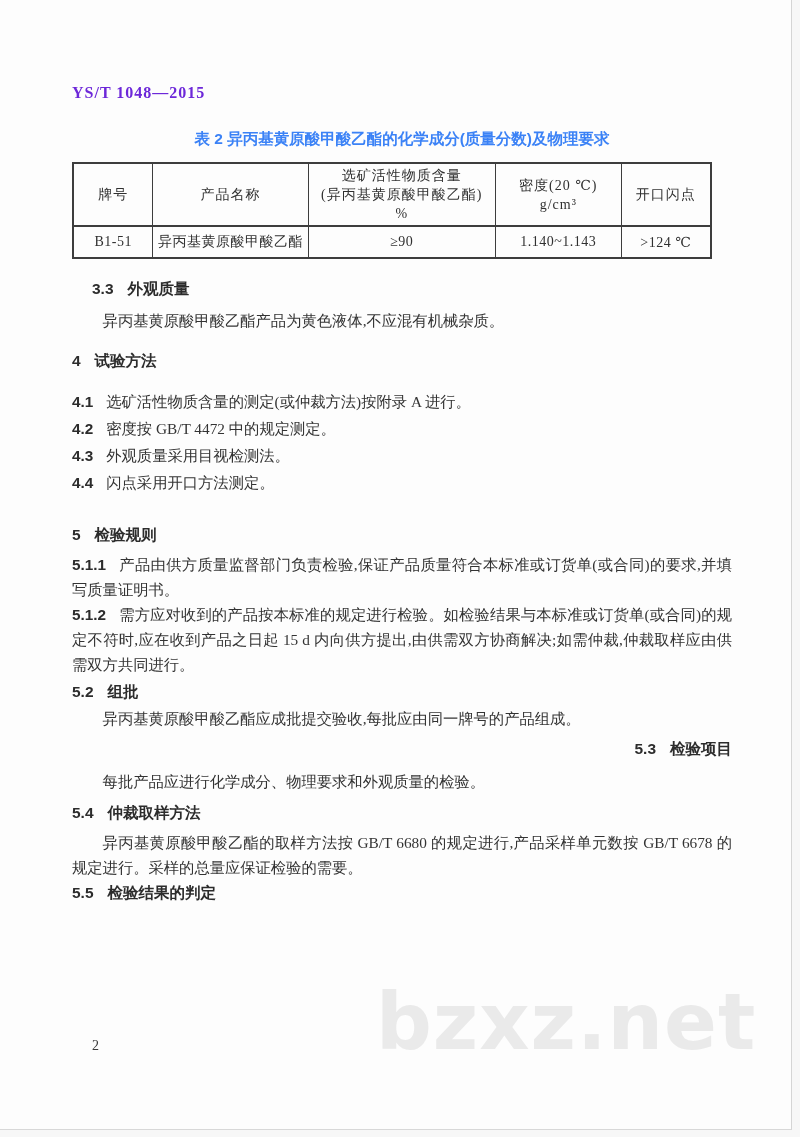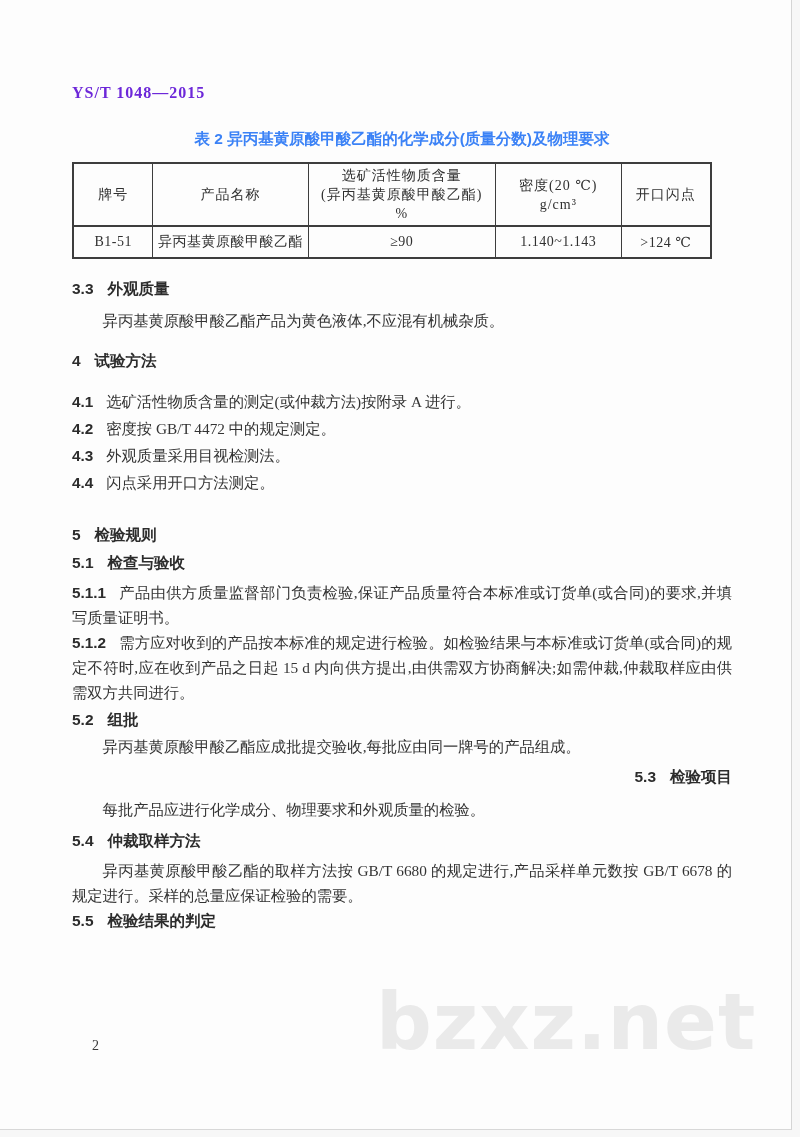--- a/index.html
+++ b/index.html
@@ -62,21 +62,21 @@
   .para, .clause {
     font-size:15.3px; line-height:25px;
     text-align:justify; color:#333;
   }
   .para { text-indent:2em; }
   .clause .cnum {
     font-family:"Liberation Sans","DejaVu Sans",sans-serif;
     font-weight:bold; margin-right:0.85em; color:#2c2c2c;
   }
   
-  .mt-h33 { margin-top:19px; }
+  .mt-h33 { margin-top:19px;margin-left:20px; }
   .mt-p33 { margin-top:9px; }
   .mt-h4  { margin-top:17px; }
   .mt-c41 { margin-top:18px; }
   .mt-c42, .mt-c43, .mt-c44 { margin-top:2px; }
   .mt-h5  { margin-top:29px; }
   .mt-h51 { margin-top:7px; }
   .mt-c511{ margin-top:7px; }
   .mt-c512{ margin-top:0; }
   .mt-h52 { margin-top:4px; }
   .mt-p52 { margin-top:4px; }
@@ -157,23 +157,20 @@
     <p class="clause mt-c43">
       <span class="cnum">4.3</span><span>外观质量采用目视检测法。</span>
     </p>
     <p class="clause mt-c44">
       <span class="cnum">4.4</span><span>闪点采用开口方法测定。</span>
     </p>
 
     <p class="hd mt-h5">
       <span class="num">5</span><span>检验规则</span>
     </p>
-    <p class="hd mt-h51">
-      <span class="num">5.1</span><span>检查与验收</span>
-    </p>
     <p class="clause mt-c511">
       <span class="cnum">5.1.1</span><span>产品由供方质量监督部门负责检验,保证产品质量符合本标准或订货单(或合同)的要求,并填写质量证明书。</span>
     </p>
     <p class="clause mt-c512">
       <span class="cnum">5.1.2</span><span>需方应对收到的产品按本标准的规定进行检验。如检验结果与本标准或订货单(或合同)的规定不符时,应在收到产品之日起 15 d 内向供方提出,由供需双方协商解决;如需仲裁,仲裁取样应由供需双方共同进行。</span>
     </p>
 
     <p class="hd mt-h52">
       <span class="num">5.2</span><span>组批</span>
     </p>

